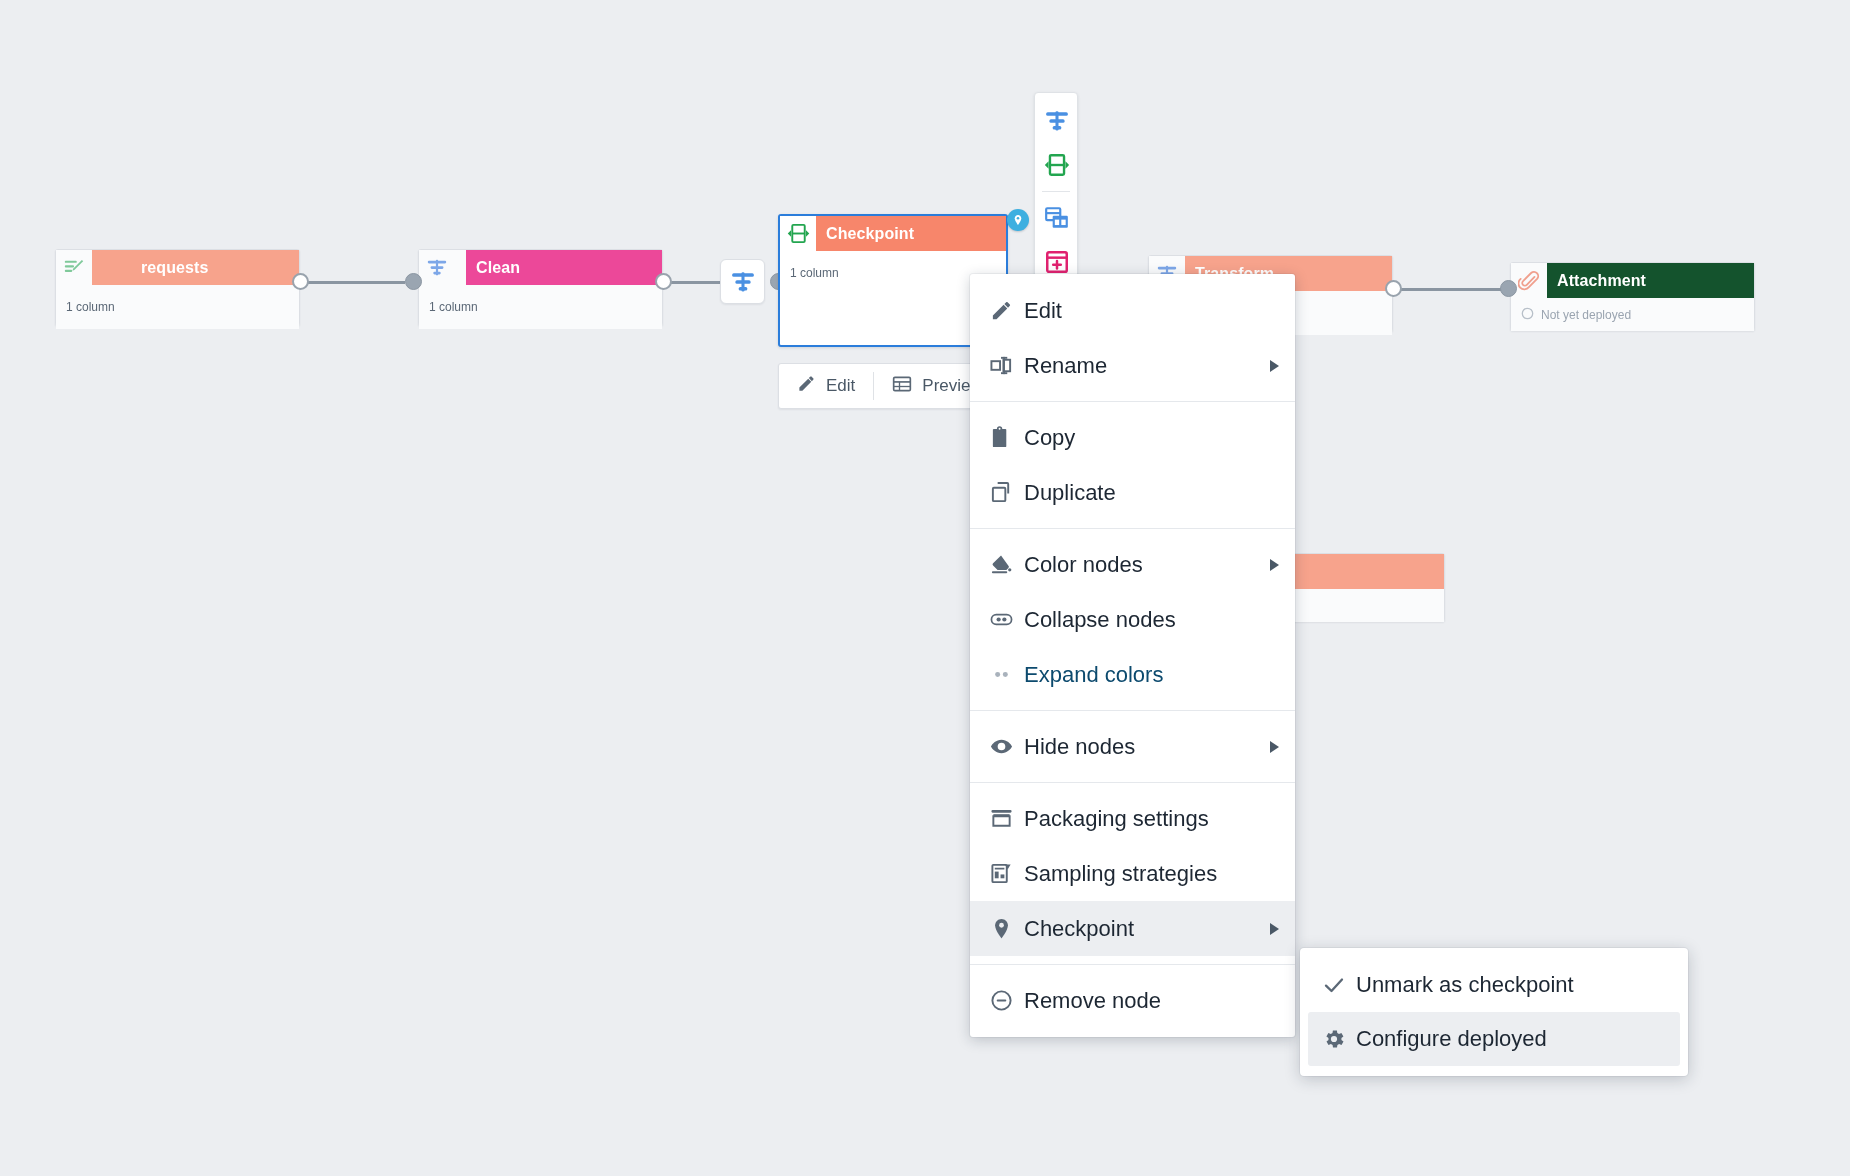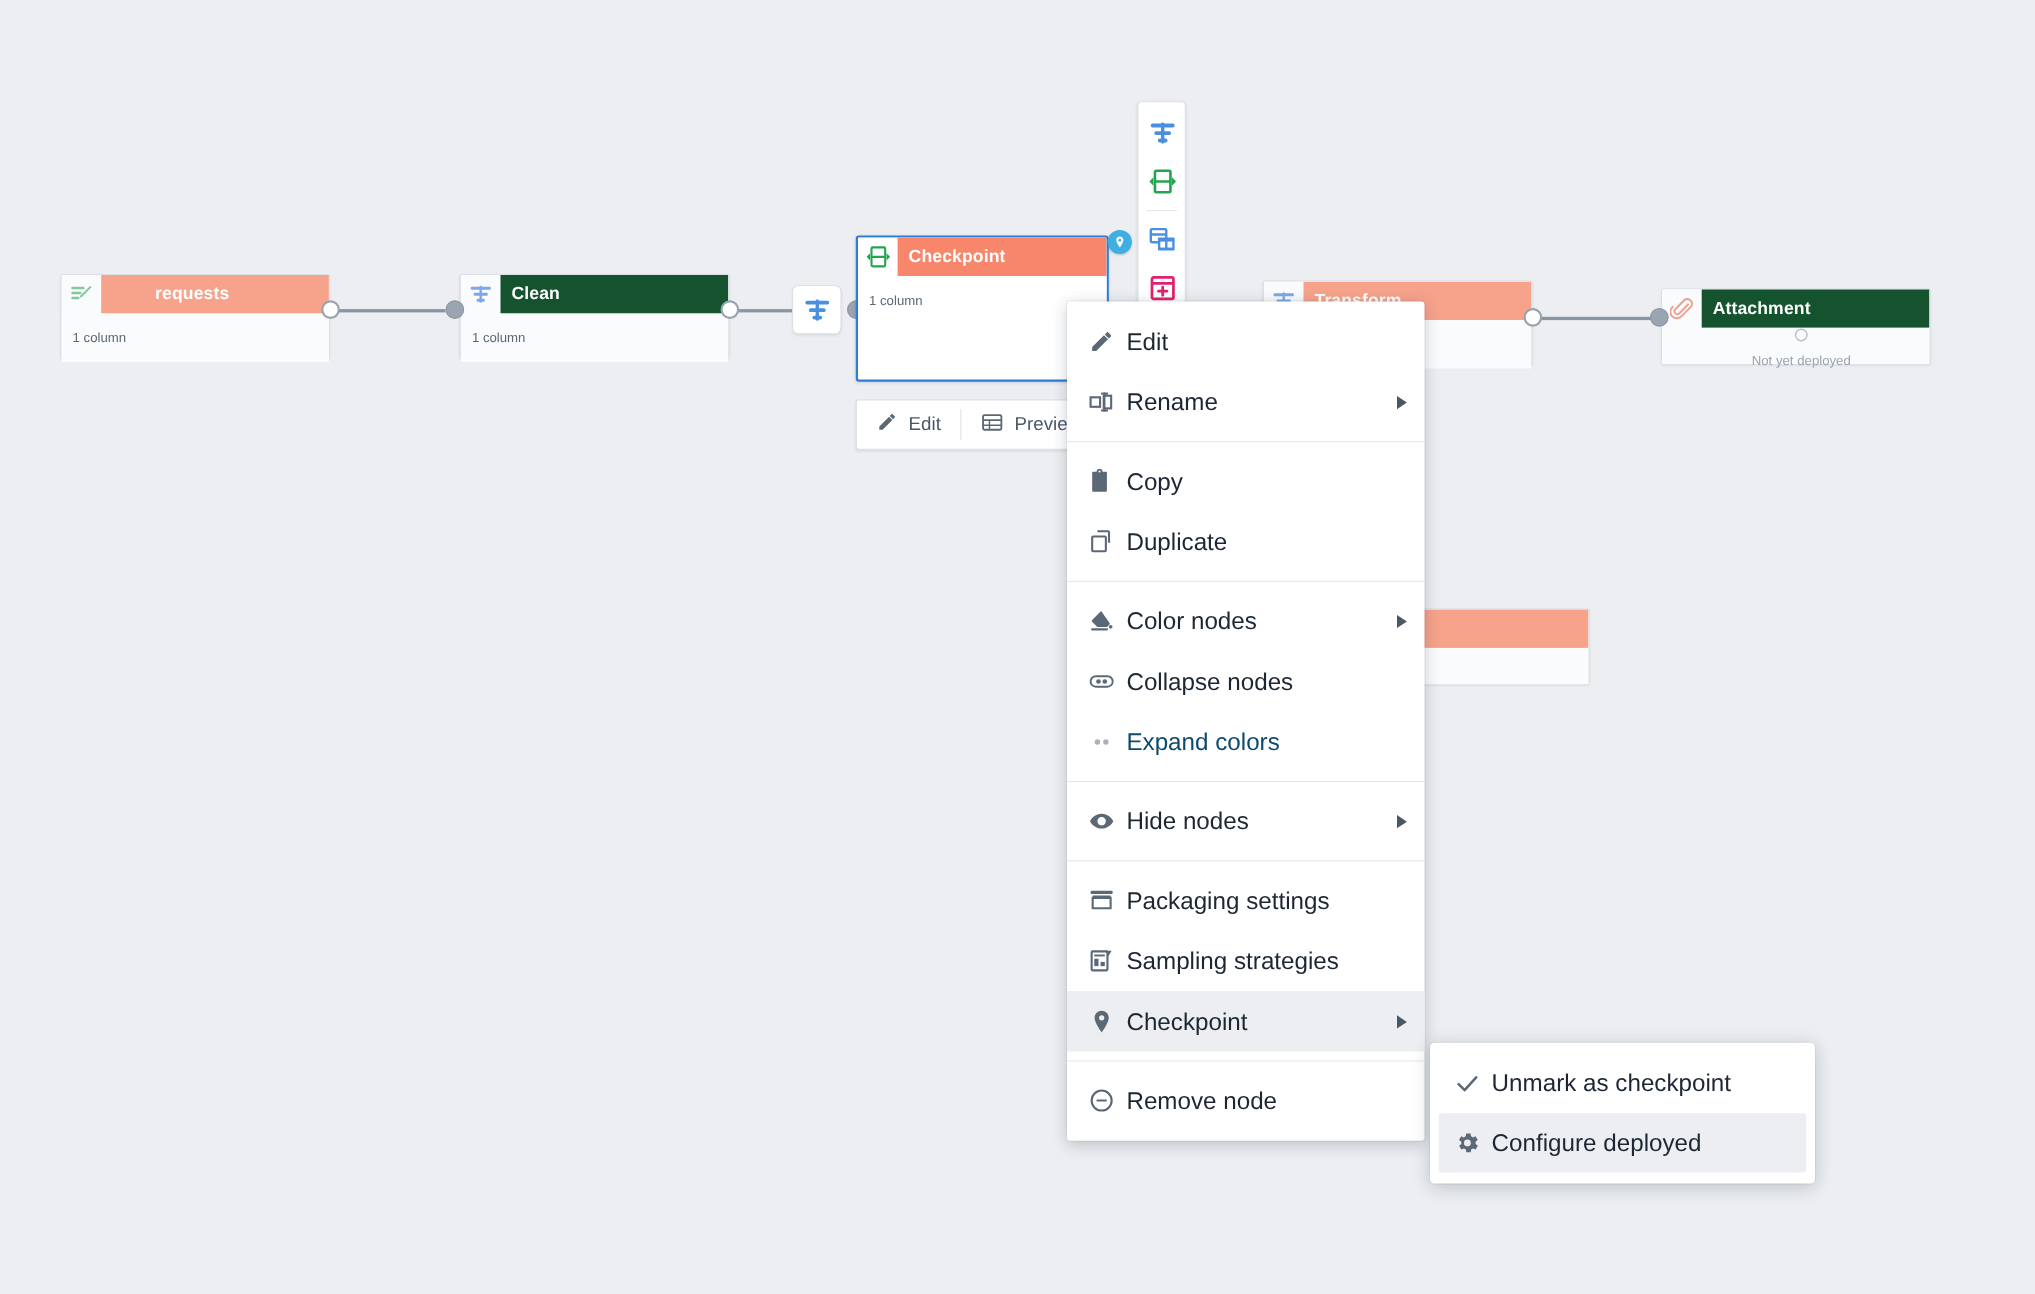--- a/index.html
+++ b/index.html
@@ -272,21 +272,21 @@
       <div class="node-icon">
         <svg width="22" height="22" viewBox="0 0 24 24">
           <g fill="#7da7e8">
             <rect x="2" y="4" width="20" height="3" rx="1.2"></rect>
             <rect x="5" y="10" width="14" height="3" rx="1.2"></rect>
             <rect x="8" y="16" width="8" height="3" rx="1.2"></rect>
             <rect x="10.8" y="3" width="2.4" height="17" rx="1"></rect>
           </g>
         </svg>
       </div>
-      <div class="node-header-fill" style="background:#14532d;">
+      <div class="node-header-fill" style="background:#ec4899;margin-left:11px;">
         <span class="node-title">Clean</span>
       </div>
     </div>
     <div class="node-body">1 column</div>
   </div>
   <div class="port filled" style="left:405px;top:273px;"></div>
   <div class="port hollow" style="left:655px;top:273px;"></div>
 
   <div class="mini-node" style="left:720px;top:259px;">
     <svg width="26" height="26" viewBox="0 0 24 24">
@@ -423,21 +423,21 @@
     <div class="node-header">
       <div class="node-icon">
         <svg width="22" height="22" viewBox="0 0 24 24">
           <path fill="none" stroke="#f0a08e" stroke-width="2" stroke-linecap="round" d="M18 7.5 L9.6 16.2a2.9 2.9 0 1 1-4.1-4.1l8.8-8.8a4.6 4.6 0 0 1 6.5 6.5l-8.9 8.9a6.4 6.4 0 1 1-9-9"></path>
         </svg>
       </div>
       <div class="node-header-fill" style="background:#14532d;">
         <span class="node-title">Attachment</span>
       </div>
     </div>
-    <div class="node-body small" style="gap:7px;flex-direction:column;">
+    <div class="node-body small" style="gap:7px;">
       <span>
         <svg width="13" height="13" viewBox="0 0 16 16">
             <circle cx="8" cy="8" r="6.4" fill="none" stroke="#b8c0c9" stroke-width="1.6"></circle>
           </svg>
       </span>
       <span>Not yet deployed</span>
     </div>
   </div>
   <div class="port filled" style="left:1500px;top:280px;"></div>
 
@@ -588,21 +588,21 @@
       <span class="menu-ico">
         <svg width="23" height="23" viewBox="0 0 24 24">
           <circle cx="12" cy="12" r="9.5" fill="none" stroke="#5b6876" stroke-width="2"></circle>
           <rect x="7" y="11" width="10" height="2" rx="1" fill="#5b6876"></rect>
         </svg>
       </span>
       <span class="menu-label">Remove node</span>
     </div>
   </div>
 
-  <div class="submenu" style="left:1300px;top:948px;width:350px;">
+  <div class="submenu" style="left:1300px;top:948px;width:388px;">
     <div class="menu-item">
       <span class="menu-ico">
         <svg width="24" height="24" viewBox="0 0 24 24">
             <path fill="none" stroke="#5b6876" stroke-width="2.3" stroke-linecap="round" stroke-linejoin="round" d="M4 12.6 L9.5 18 L20 6.5"></path>
           </svg>
       </span>
       <span class="menu-label">Unmark as checkpoint</span>
     </div>
     <div class="menu-item highlight">
       <span class="menu-ico">

